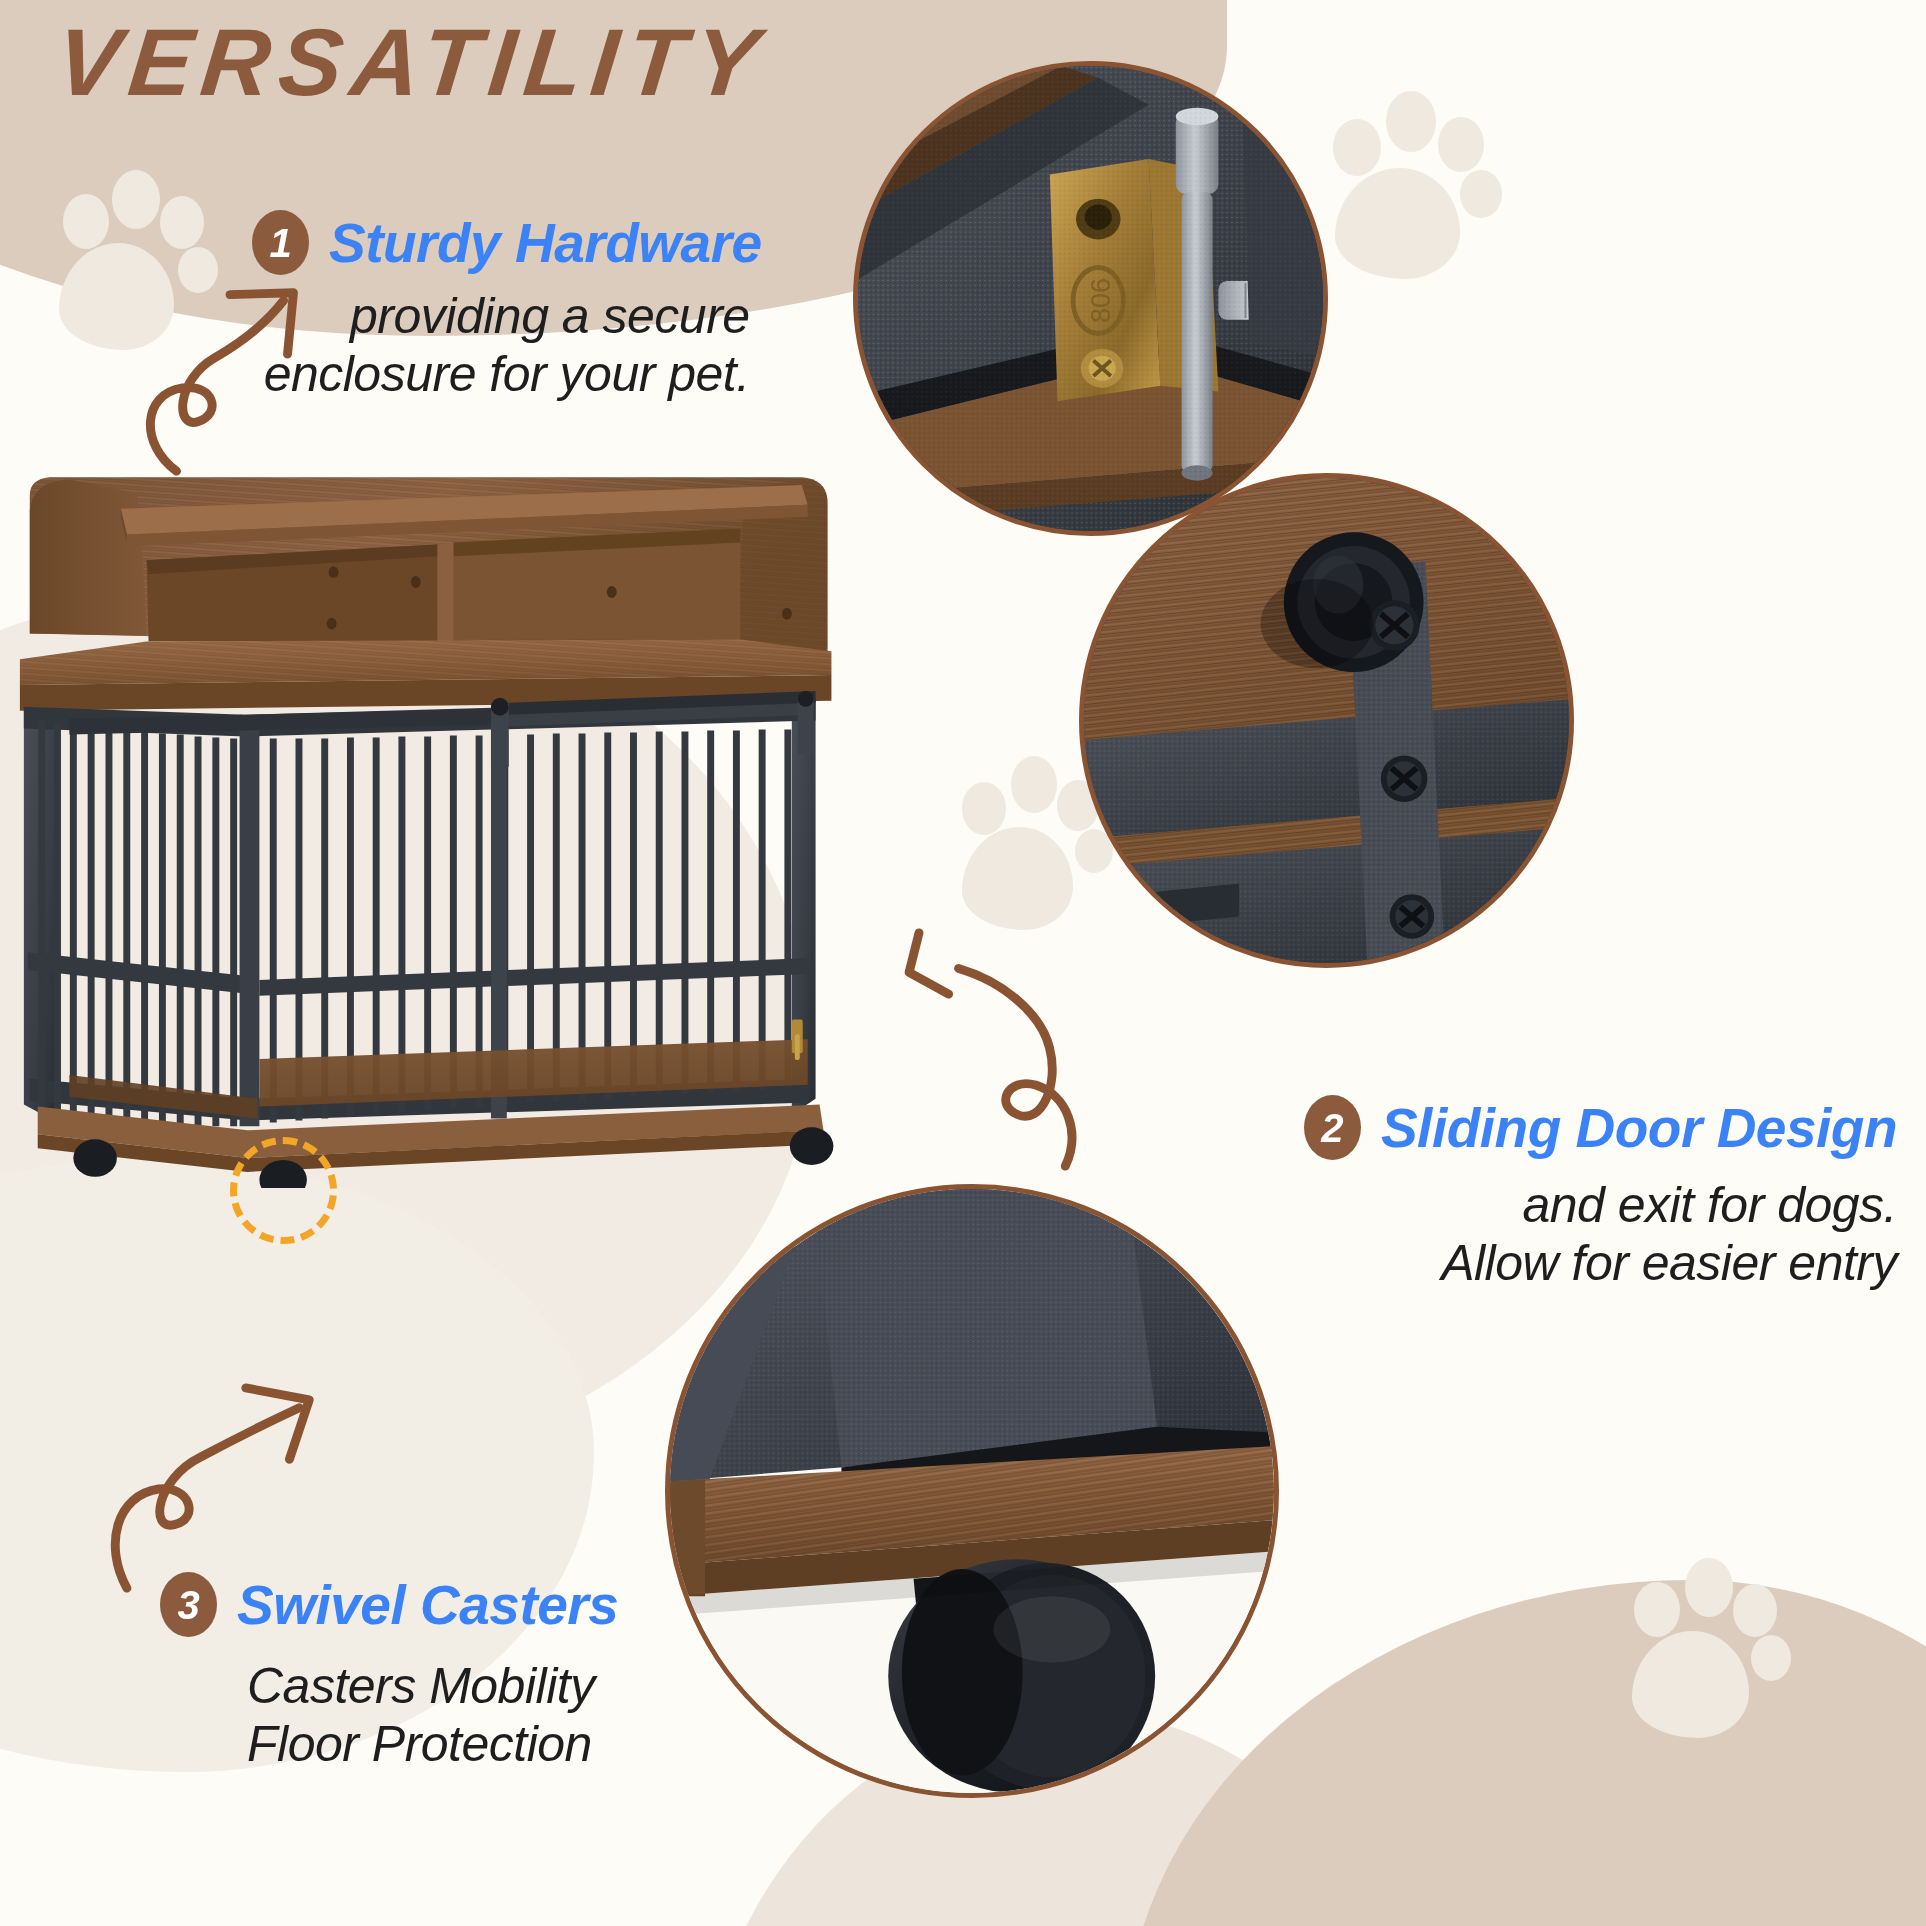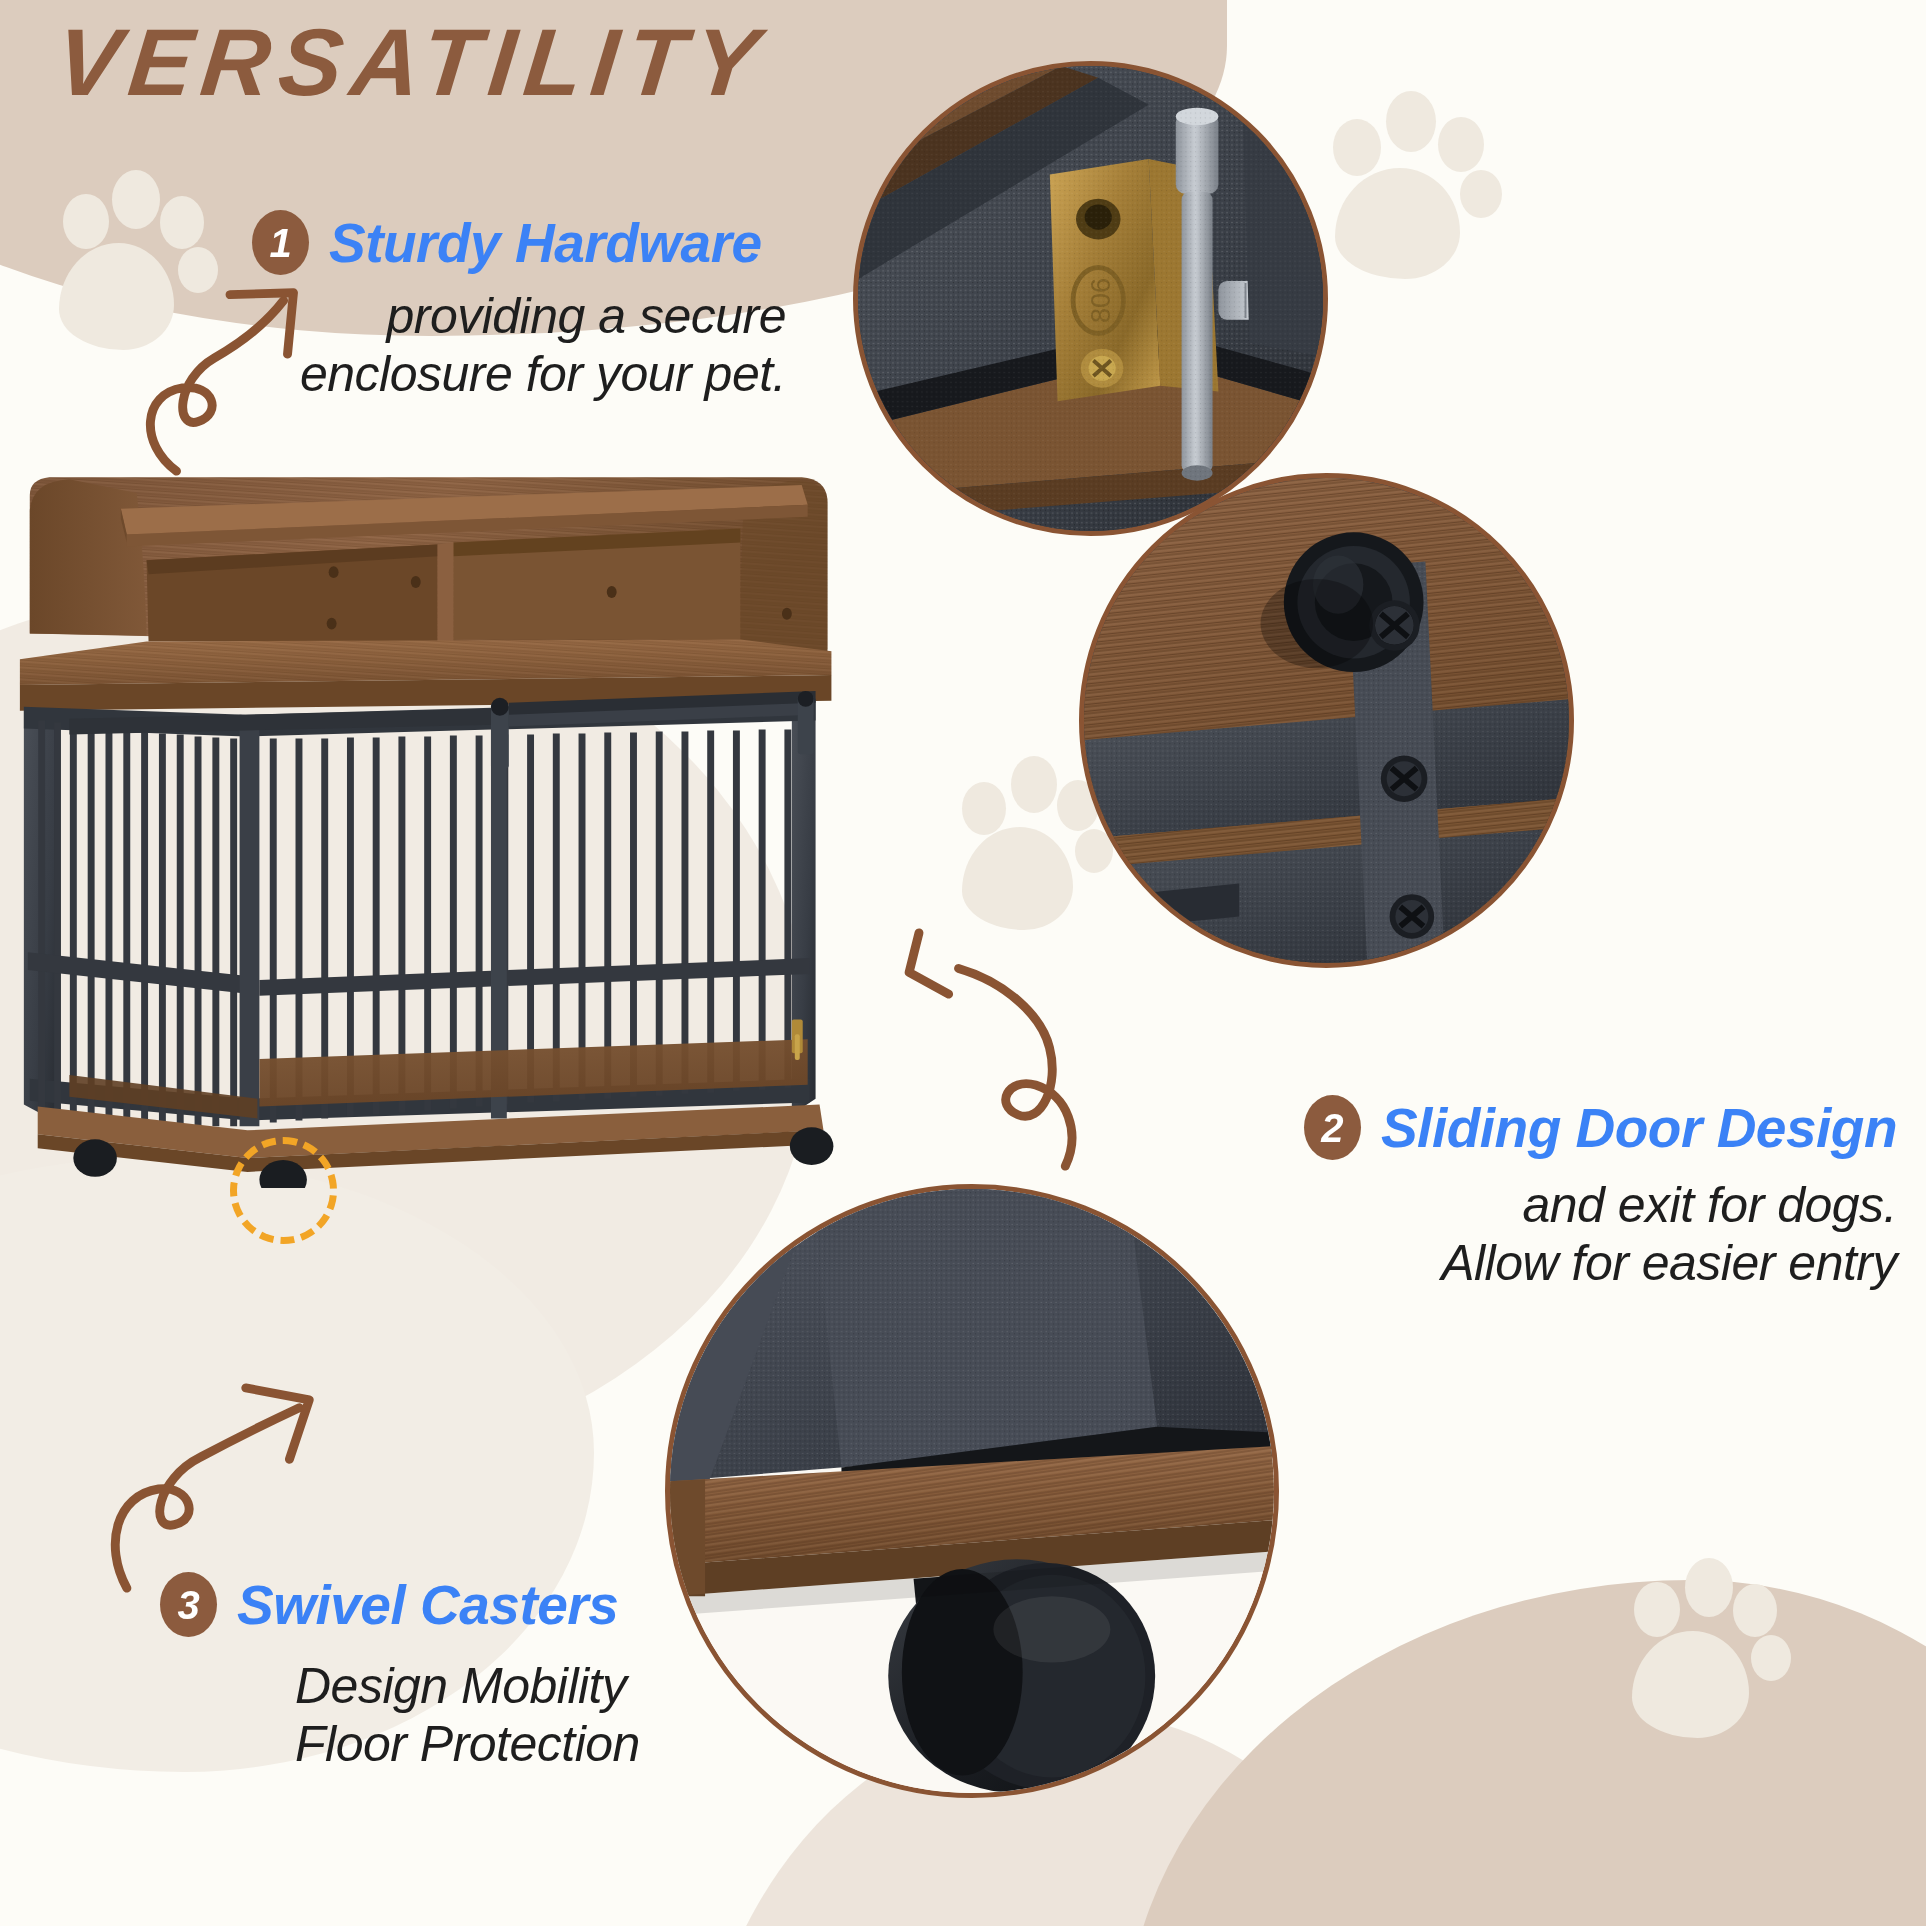--- a/index.html
+++ b/index.html
@@ -103,21 +103,20 @@
     font-style: italic;
     color: #3b82f6;
     letter-spacing: -0.5px;
   }
   .body-text {
     font-size: 50px;
     font-style: italic;
     color: #1E1E1E;
     line-height: 1.16;
     letter-spacing: -0.5px;
-    margin-left: 48px;
   }
   .f1 { left: 252px; top: 210px; }
   .f1 .body-text { text-align: right; margin-top: 12px; padding-right: 12px; }
   .f2 { right: 30px; top: 1095px; text-align: right; }
   .f2 .head { justify-content: flex-start; }
   .f2 .body-text { margin-top: 16px; }
   .f3 { left: 160px; top: 1572px; }
   .f3 .body-text { margin-top: 20px; padding-left: 87px; }
 
   
@@ -553,21 +552,21 @@
       <div>Allow for easier entry</div>
     </div>
   </div>
 
   <div class="feature f3">
     <div class="head">
       <div class="badge">3</div>
       <div class="head-text">Swivel Casters</div>
     </div>
     <div class="body-text">
-      <div>Design Mobility</div>
+      <div>Casters Mobility</div>
       <div>Floor Protection</div>
     </div>
   </div>
 
   <svg class="arrow" style="left:119px; top:255px;" width="228" height="228" viewBox="0 0 230 230">
     <g fill="none" stroke="#8A5433" stroke-width="9" stroke-linecap="round" stroke-linejoin="round">
       <path d="M58 218 C20 190 24 140 64 134 C96 130 104 160 80 168 C56 176 58 126 96 104 C128 86 152 64 166 46"></path>
       <path d="M112 40 L176 38 L170 100"></path>
     </g>
   </svg>

